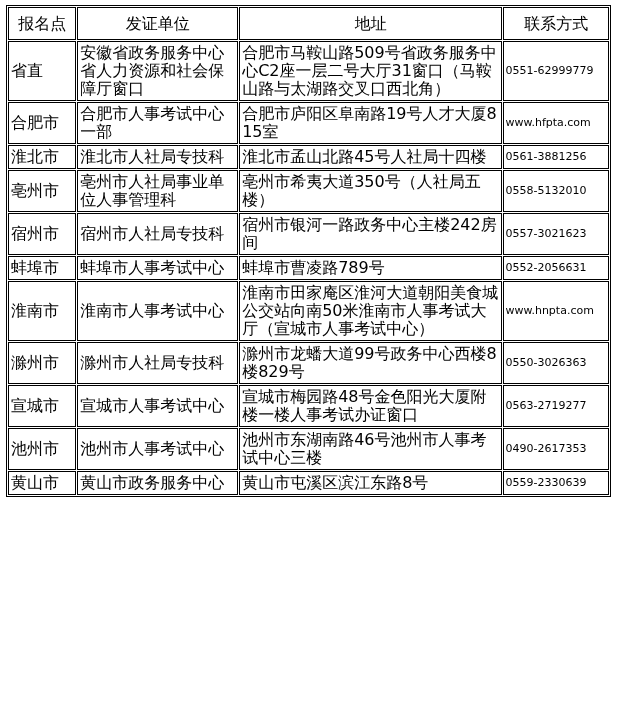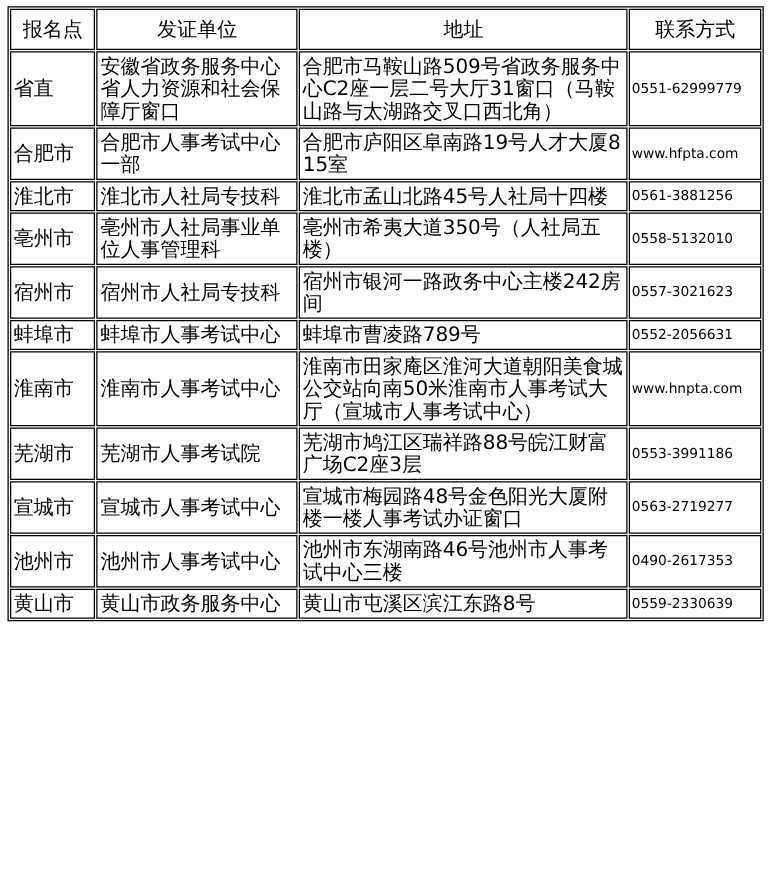--- a/index.html
+++ b/index.html
@@ -104,24 +104,24 @@
         <td class="address">蚌埠市曹凌路789号</td>
         <td class="contact">0552-2056631</td>
       </tr>
       <tr>
         <td class="site">淮南市</td>
         <td class="issuer">淮南市人事考试中心</td>
         <td class="address">淮南市田家庵区淮河大道朝阳美食城公交站向南50米淮南市人事考试大厅（宣城市人事考试中心）</td>
         <td class="contact">www.hnpta.com</td>
       </tr>
       <tr>
-        <td class="site">芜湖市</td>
-        <td class="issuer">芜湖市人事考试院</td>
-        <td class="address">芜湖市鸠江区瑞祥路88号皖江财富广场C2座3层</td>
-        <td class="contact">0553-3991186</td>
+        <td class="site">滁州市</td>
+        <td class="issuer">滁州市人社局专技科</td>
+        <td class="address">滁州市龙蟠大道99号政务中心西楼8楼829号</td>
+        <td class="contact">0550-3026363</td>
       </tr>
       <tr>
         <td class="site">宣城市</td>
         <td class="issuer">宣城市人事考试中心</td>
         <td class="address">宣城市梅园路48号金色阳光大厦附楼一楼人事考试办证窗口</td>
         <td class="contact">0563-2719277</td>
       </tr>
       <tr>
         <td class="site">池州市</td>
         <td class="issuer">池州市人事考试中心</td>

